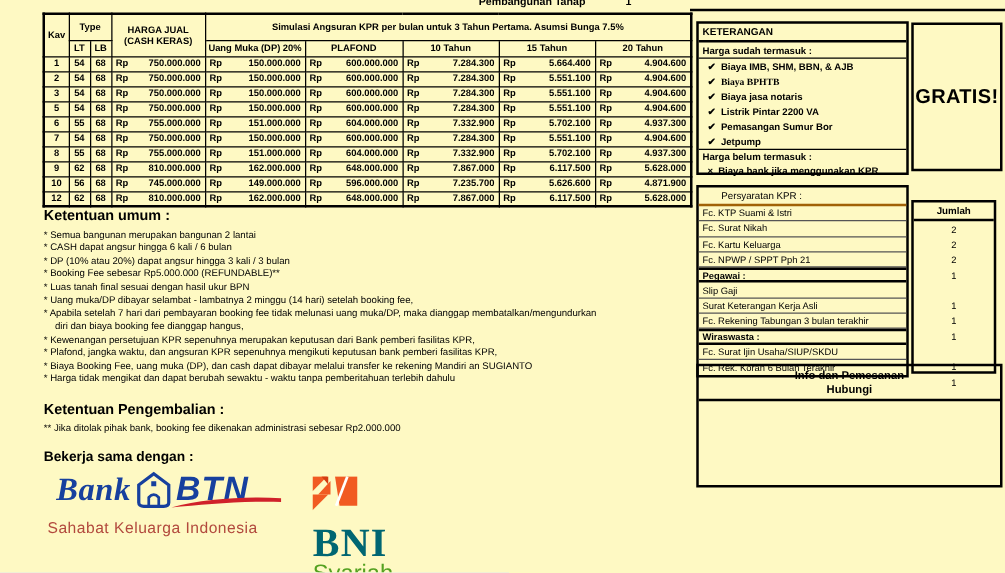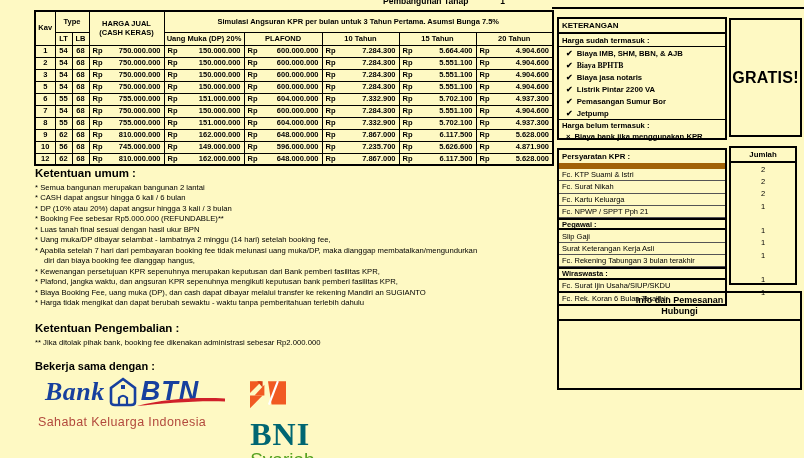--- a/index.html
+++ b/index.html
@@ -60,25 +60,25 @@
   .ket-sub{height:12px;border-bottom:1px solid #000;font-size:7.7px;font-weight:bold;padding-left:3px;display:flex;align-items:center;}
   .ket-item{height:12px;font-size:7.7px;font-weight:bold;padding-left:7px;display:flex;align-items:center;gap:4px;white-space:nowrap;}
   .ket-item .glyph{font-size:8px;}
   .ket-item.serif-item .lbl{font-family:"Liberation Serif",serif;}
   .ket-sub2{height:11px;border-top:1px solid #000;font-size:7.7px;font-weight:bold;padding-left:3px;display:flex;align-items:center;}
   .ket-x{height:11px;font-size:7.7px;font-weight:bold;padding-left:7px;display:flex;align-items:center;gap:4px;}
   .gratis-box{position:absolute;left:729px;top:18px;width:73px;height:119px;border:2px solid #000;box-sizing:border-box;
     display:flex;align-items:center;justify-content:center;font-weight:bold;font-size:16px;letter-spacing:.3px;}
 
   .persy-box{position:absolute;left:557px;top:148px;width:170px;border:2px solid #000;box-sizing:border-box;}
-  .p-head{height:13px;border-bottom:6px solid #a16207;font-size:7.8px;font-weight:bold;padding-left:3px;display:flex;align-items:center;}
+  .p-head{height:13px;border-bottom:2px solid #a16207;font-size:7.8px;font-weight:normal;padding-left:18px;display:flex;align-items:center;}
   .p-row{height:12.3px;border-bottom:1px solid #555;font-size:7.5px;padding-left:3px;display:flex;align-items:center;white-space:nowrap;box-sizing:border-box;}
   .p-row:last-child{border-bottom:none;}
   .p-sec{font-weight:bold;border-top:2px solid #000;border-bottom:2px solid #000;}
-  .jumlah-box{position:absolute;left:729px;top:146px;width:68px;height:139px;border:2px solid #000;box-sizing:border-box;}
+  .jumlah-box{position:absolute;left:729px;top:160px;width:68px;height:139px;border:2px solid #000;box-sizing:border-box;}
   .q-head{height:13px;border-bottom:2px solid #000;font-size:7.8px;font-weight:bold;display:flex;align-items:center;justify-content:center;}
   .q-row{height:12.3px;font-size:7.5px;display:flex;align-items:center;justify-content:center;box-sizing:border-box;}
 
   .info-box{position:absolute;left:557px;top:291px;width:245px;height:99px;border:2px solid #000;box-sizing:border-box;display:flex;flex-direction:column;}
   .info-head{border-bottom:2px solid #000;text-align:center;font-weight:bold;font-size:9px;line-height:11px;padding:2px 4px;}
   .info-body{flex:1;}
 </style>
 </head>
 <body>
 

